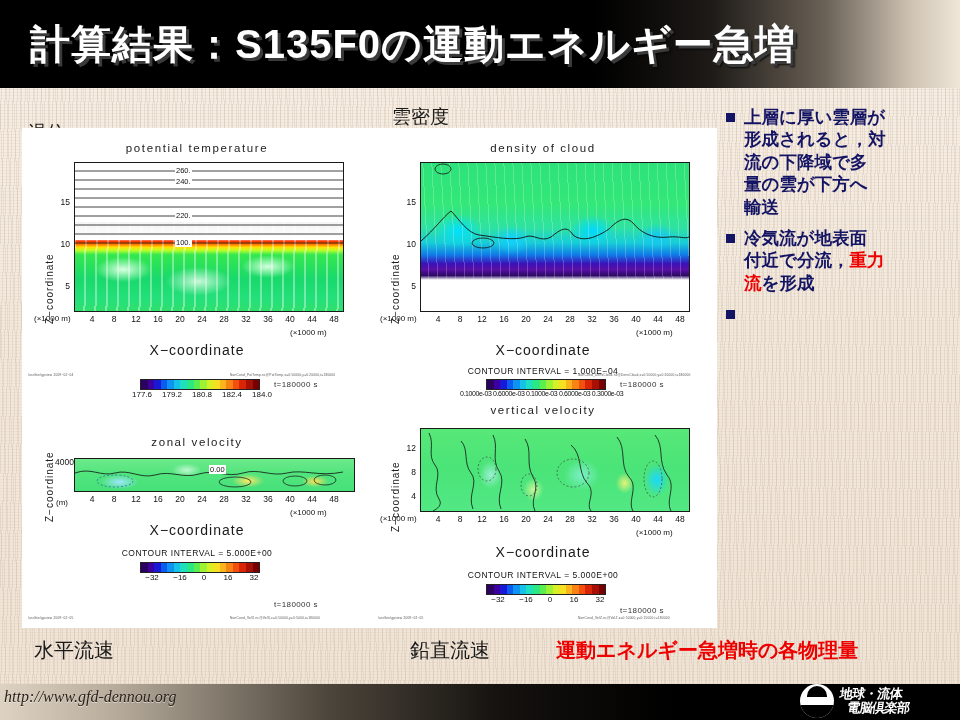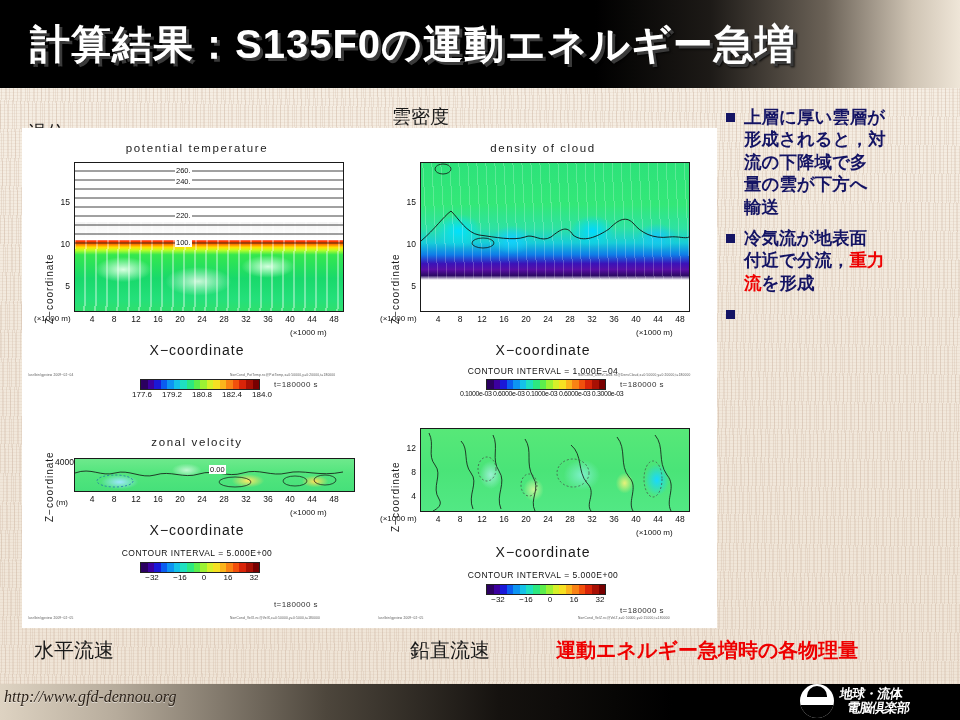--- a/index.html
+++ b/index.html
@@ -390,20 +390,21 @@
       <span style="left:40px;">−16</span>
       <span style="left:64px;">0</span>
       <span style="left:88px;">16</span>
       <span style="left:114px;">32</span>
     </div>
     <div class="tstamp" style="left:252px;top:472px;">t=180000 s</div>
     <div class="micro" style="left:6px;top:488px;">/usr/bin/gpview  2009−02−05</div>
     <div class="micro" style="left:208px;top:488px;">NonCond_VelX.nc@VelX,x=0:50000,y=0:5000,t=180000</div>
 
     <div class="panel" style="left:356px;top:270px;width:330px;height:220px;">
+      <div class="ptitle" style="top:6px;">vertical velocity</div>
       <div class="axis-vert" style="left:12px;top:134px;">Z−coordinate</div>
       <div class="ytick" style="left:22px;top:50px;width:16px;">12</div>
       <div class="ytick" style="left:22px;top:74px;width:16px;">8</div>
       <div class="ytick" style="left:22px;top:98px;width:16px;">4</div>
 
       <div class="plotbox" style="left:42px;top:30px;width:268px;height:82px;">
         <div class="field-vertical"></div>
         <svg width="268" height="82" style="position:absolute;left:0;top:0;">
           <g fill="none" stroke="#111" stroke-width="0.8">
             <path d="M8,4 C14,16 6,26 14,36 C22,46 10,58 18,70 C22,76 16,80 12,82"></path>

